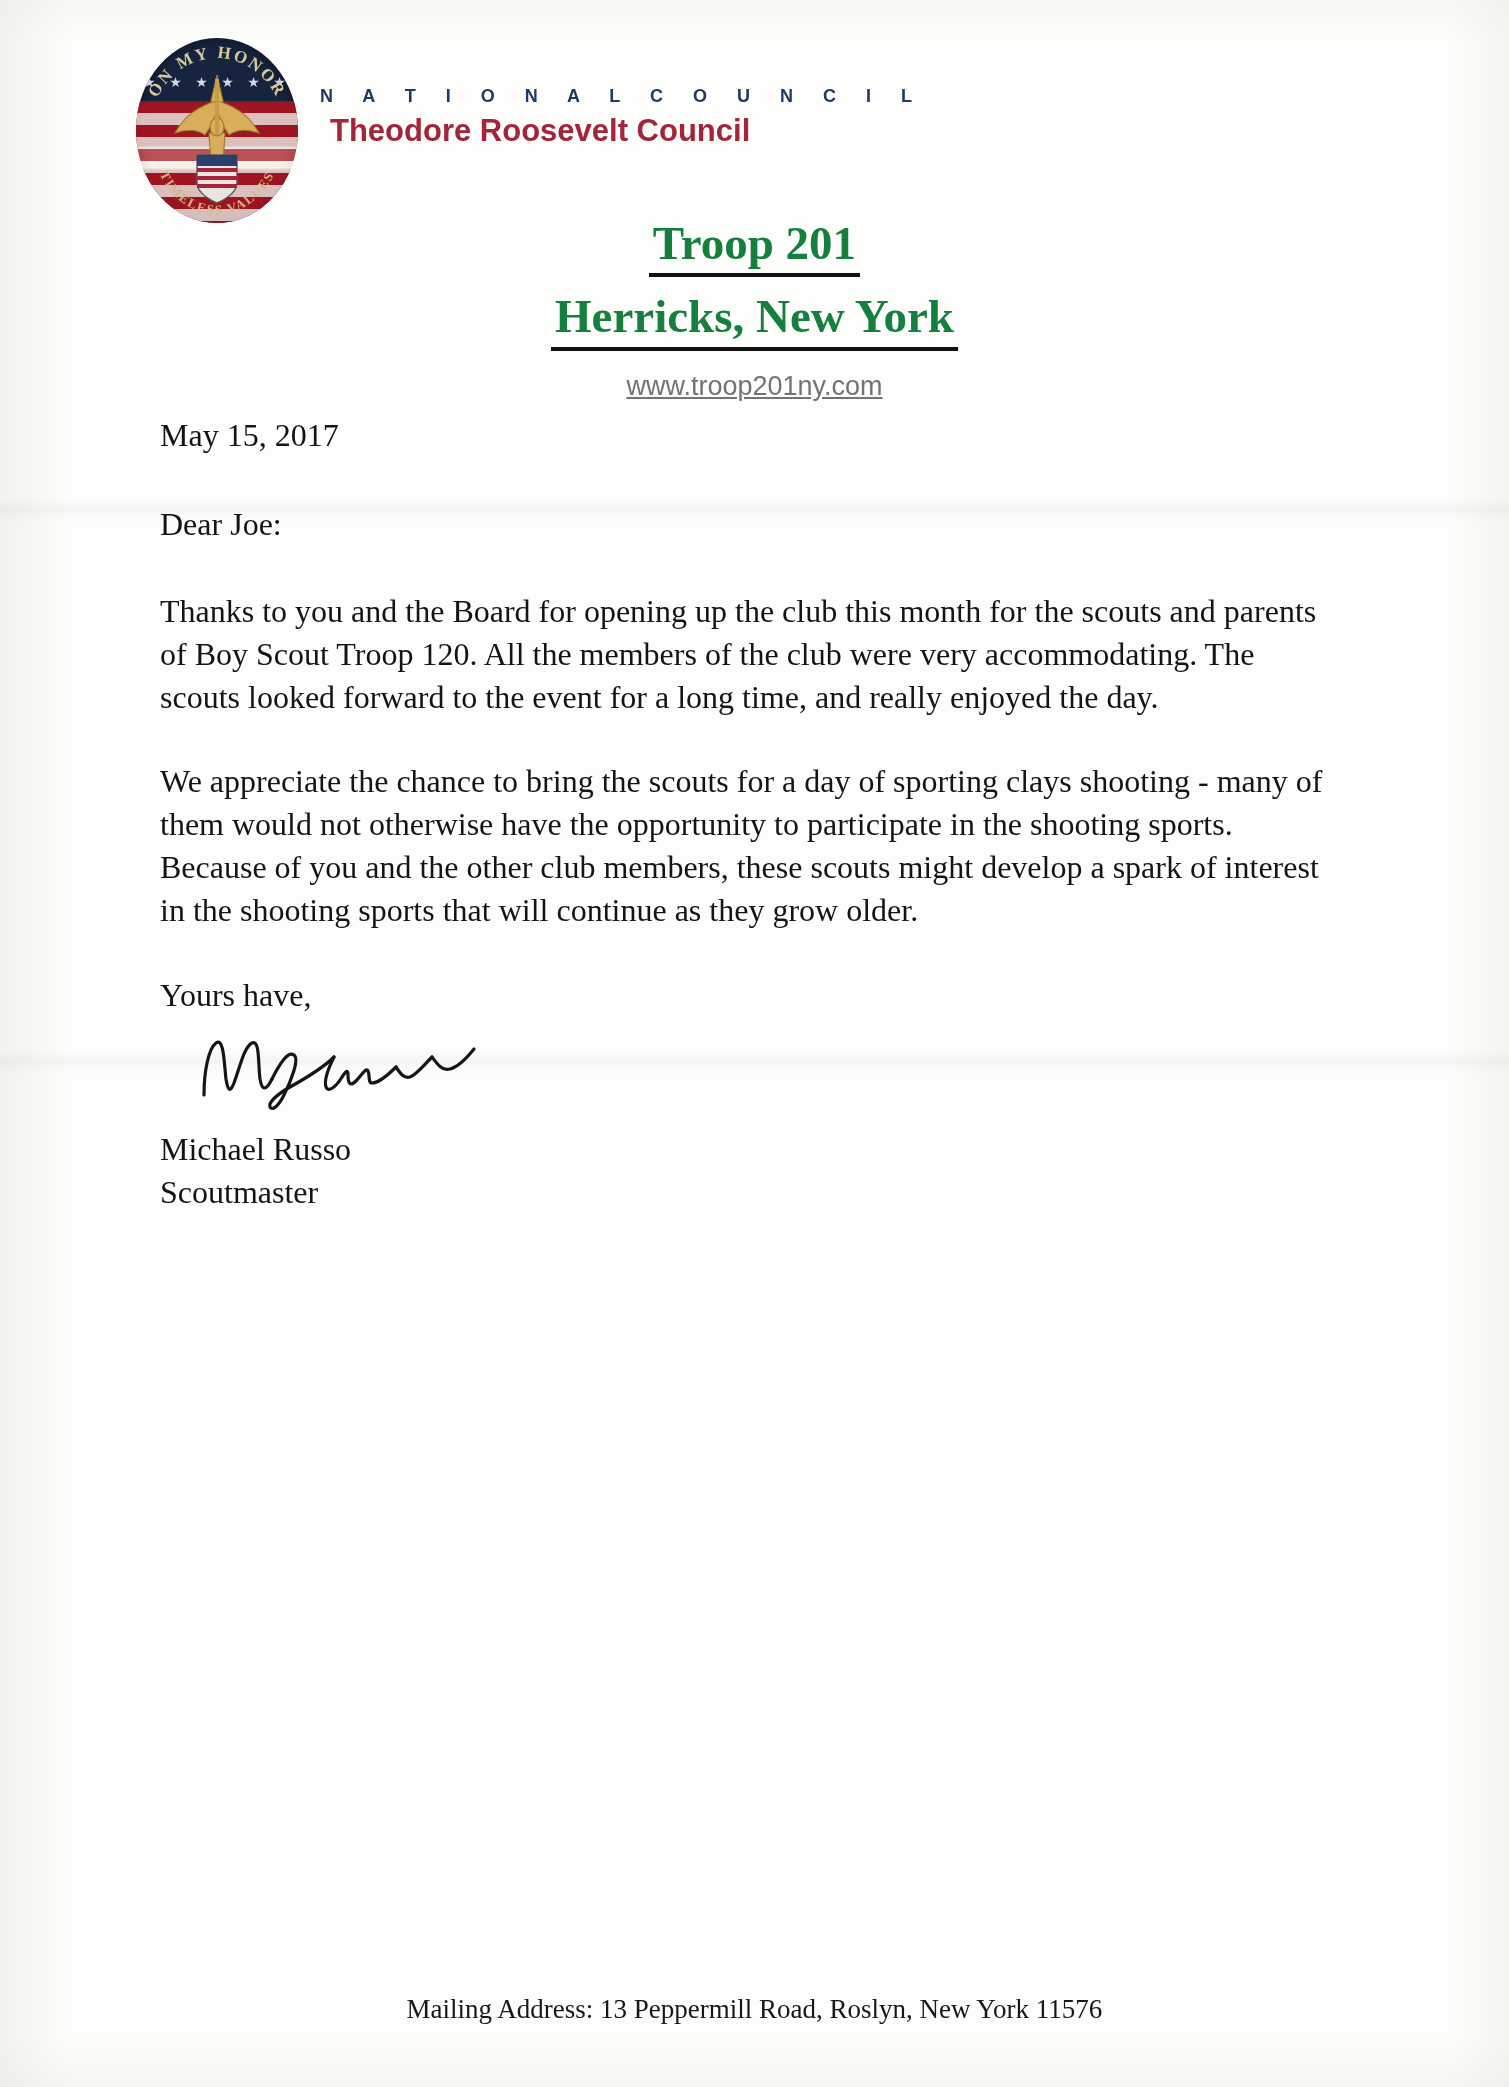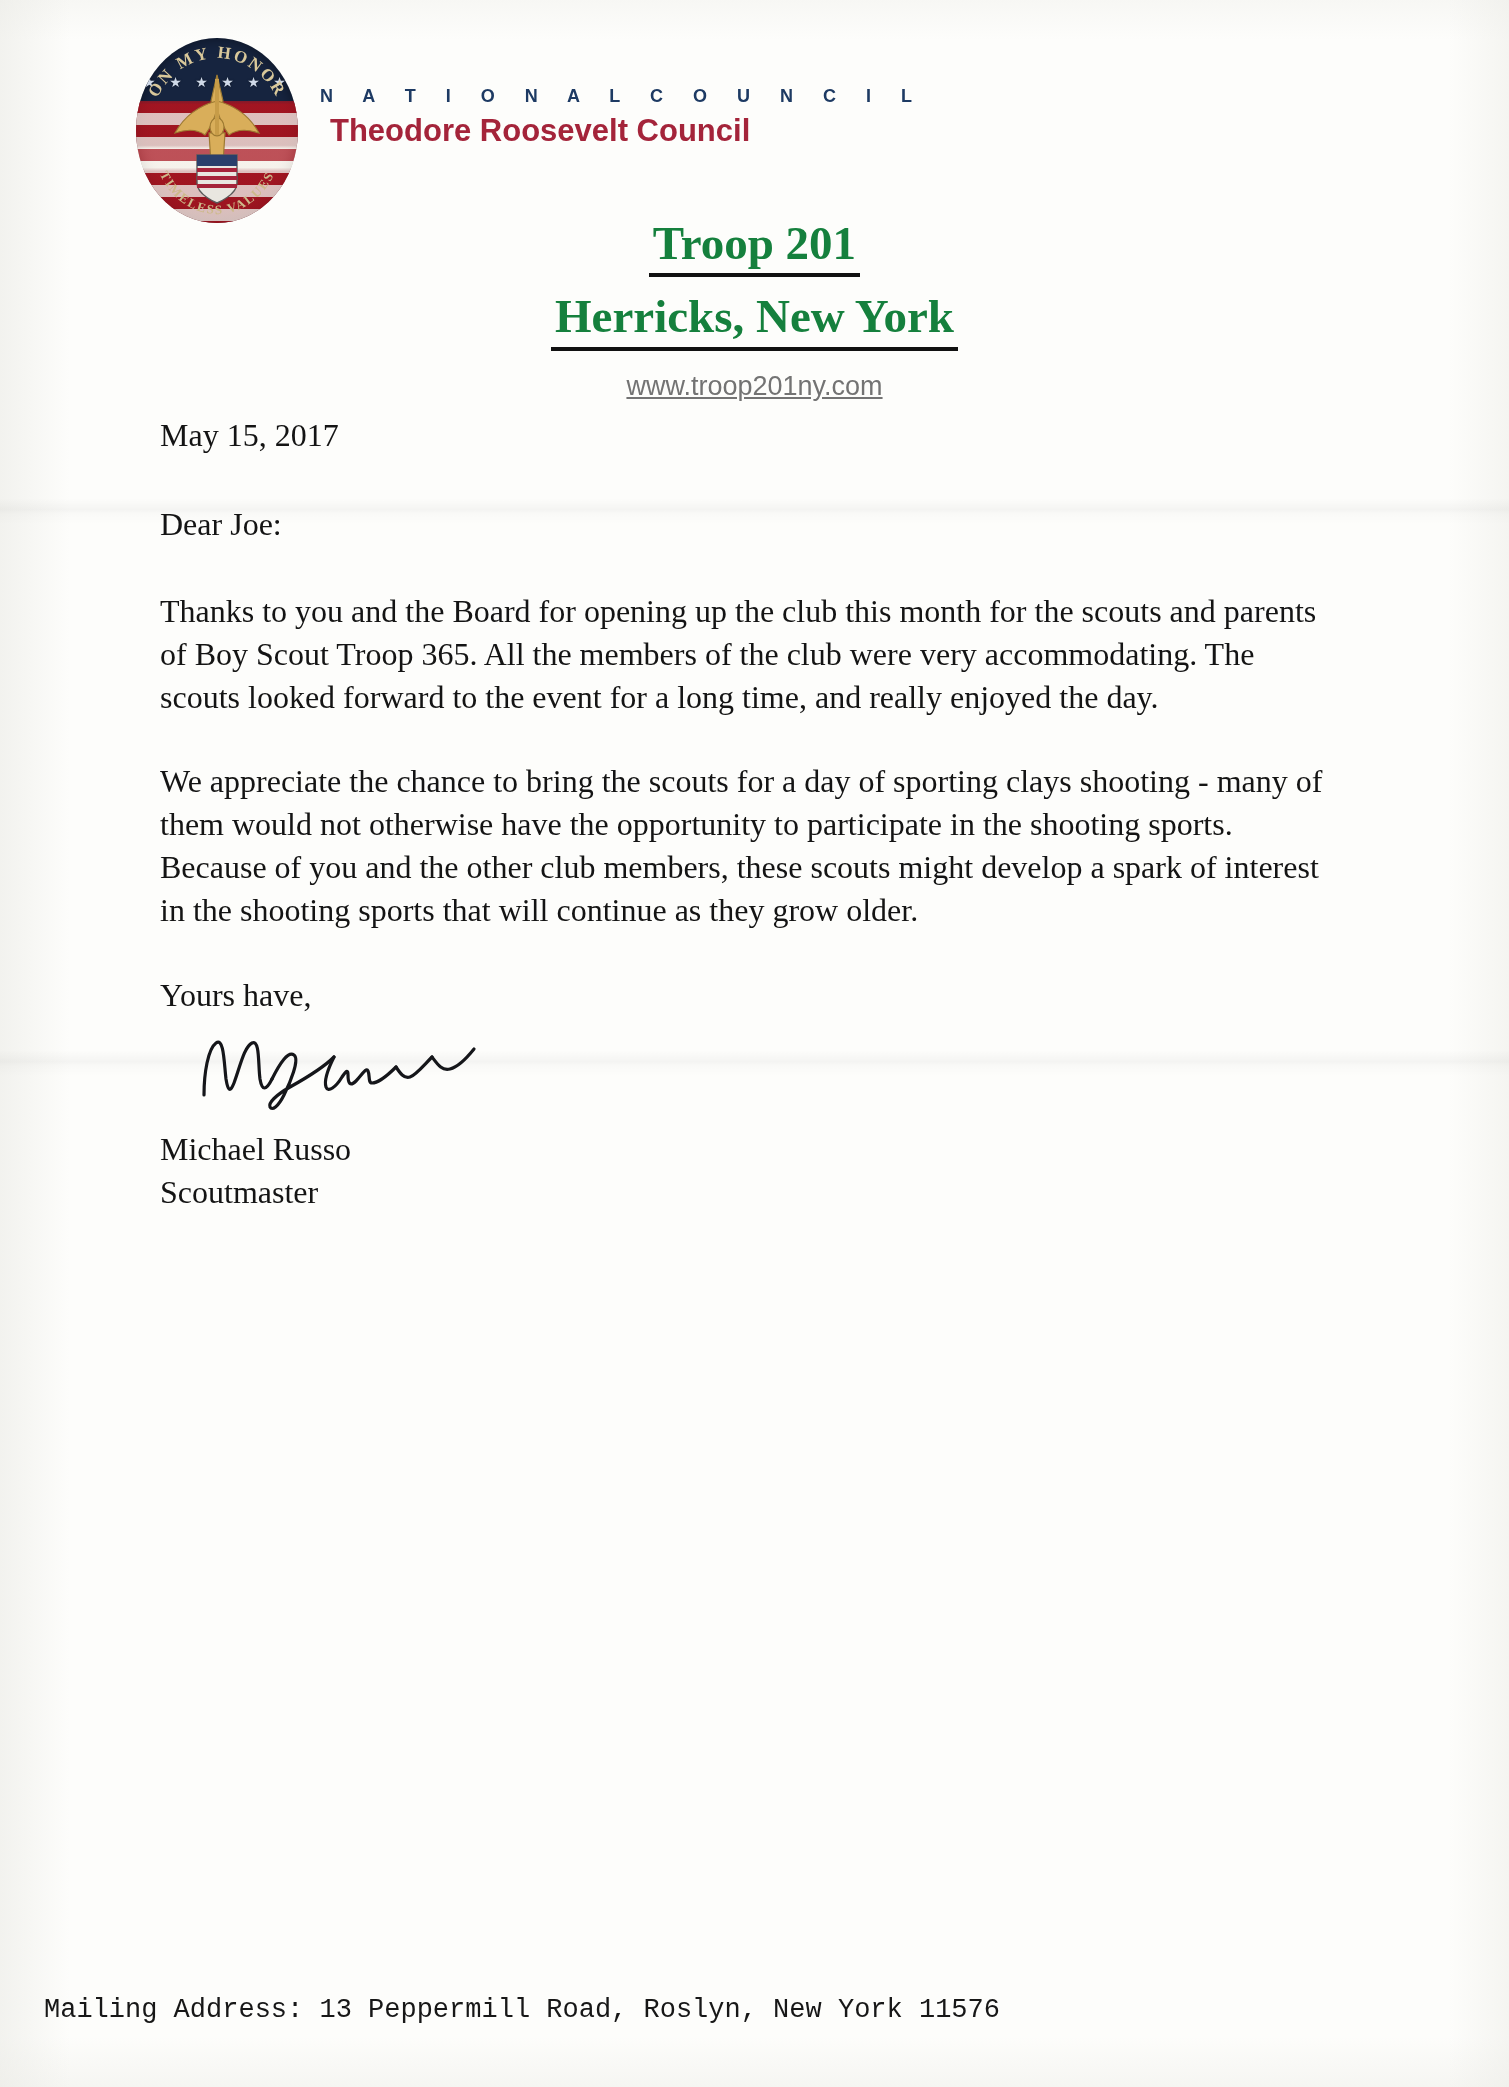--- a/index.html
+++ b/index.html
@@ -189,24 +189,24 @@
     margin-left: 24px;
   }
   .sig-name { line-height: 1.34; }
   .sig-title { line-height: 1.34; }
 
   
   .footer {
     position: absolute;
     left: 0; right: 0;
     bottom: 62px;
-    font-family: Liberation Mono, monospace;
+    text-align: center;
+    font-family: Liberation Serif, serif;
     font-size: 27px;
     color: #171717;
-    padding-left: 44px;
   }
 </style>
 </head>
 <body>
 
 <div class="page">
 
   <div class="scan-tint"></div>
   <div class="fold" style="top:498px;"></div>
   <div class="fold" style="top:1050px;"></div>
@@ -270,21 +270,21 @@
     </div>
   </div>
 
   <div class="body-wrap">
 
     <div class="date-line">May 15, 2017</div>
 
 
     <div class="salutation">Dear Joe:</div>
 
-    <div class="para">Thanks to you and the Board for opening up the club this month for the scouts and parents of Boy Scout Troop 365. All the members of the club were very accommodating. The scouts looked forward to the event for a long time, and really enjoyed the day.</div>
+    <div class="para">Thanks to you and the Board for opening up the club this month for the scouts and parents of Boy Scout Troop 120. All the members of the club were very accommodating. The scouts looked forward to the event for a long time, and really enjoyed the day.</div>
 
     <div class="para">We appreciate the chance to bring the scouts for a day of sporting clays shooting - many of them would not otherwise have the opportunity to participate in the shooting sports. Because of you and the other club members, these scouts might develop a spark of interest in the shooting sports that will continue as they grow older.</div>
 
     <div class="closing">Yours have,</div>
 
     <svg class="signature" viewBox="0 0 300 96">
       <g fill="none" stroke="#15161a" stroke-width="3.2" stroke-linecap="round" stroke-linejoin="round">
         <path d="M20 74 C20 52 24 28 32 22 C40 16 40 42 42 58 C44 70 46 72 50 62 C56 46 60 26 68 22 C76 18 74 44 76 58 C78 70 82 70 88 58"></path>
         <path d="M88 58 C96 42 104 30 110 34 C116 38 106 62 100 74 C94 86 88 90 86 86 C84 82 92 74 106 66 C124 56 140 46 150 36"></path>
         <path d="M150 36 C144 48 140 60 142 66 C144 72 152 66 158 56 C162 50 164 48 164 54 C164 62 166 66 172 60 C178 54 182 46 184 50 C186 54 184 62 188 62 C194 62 204 54 212 46"></path>

